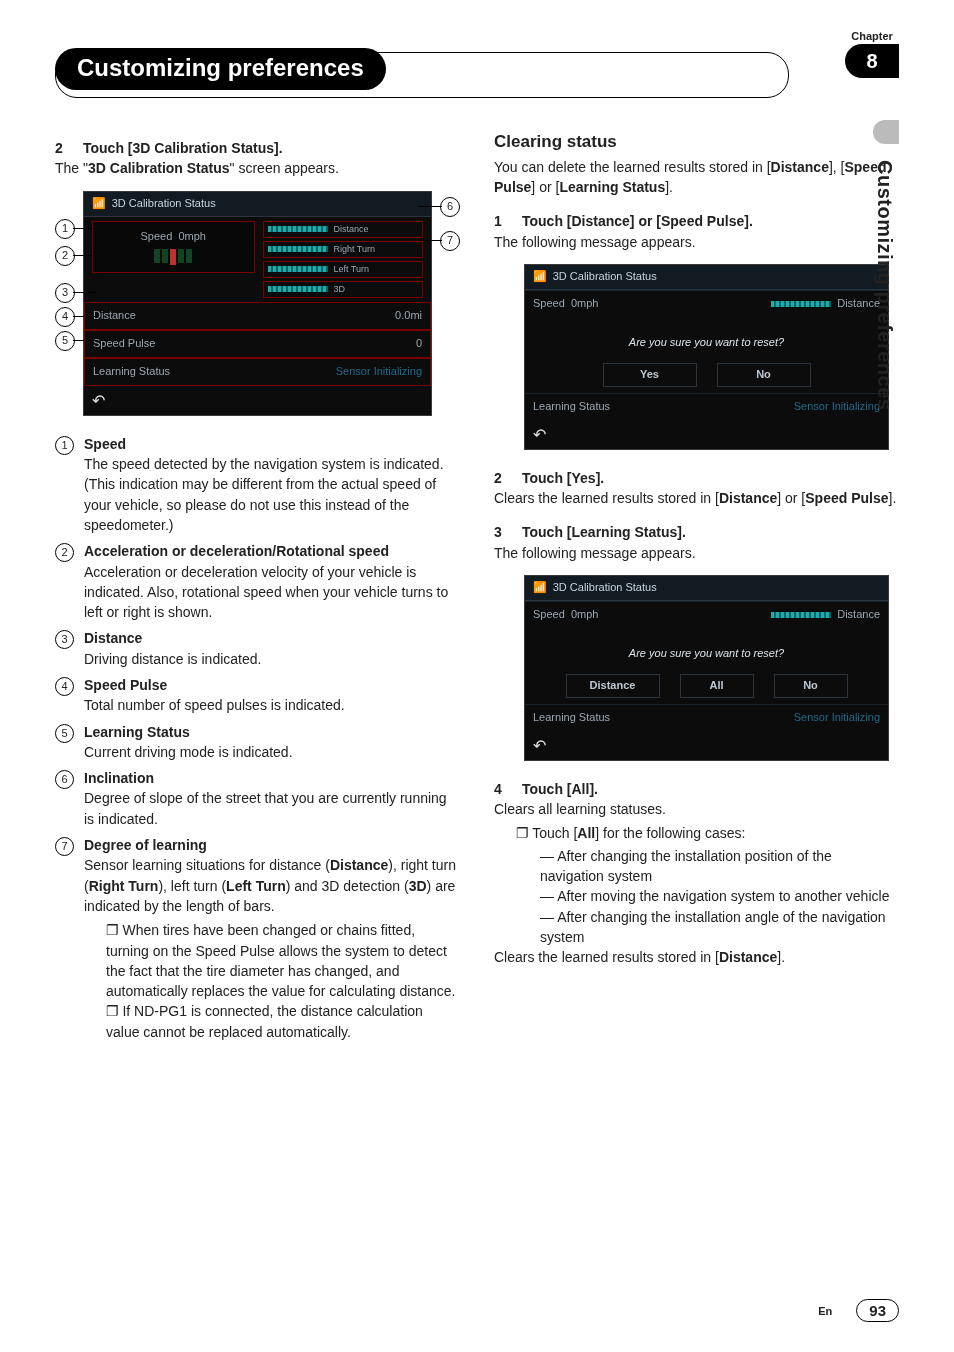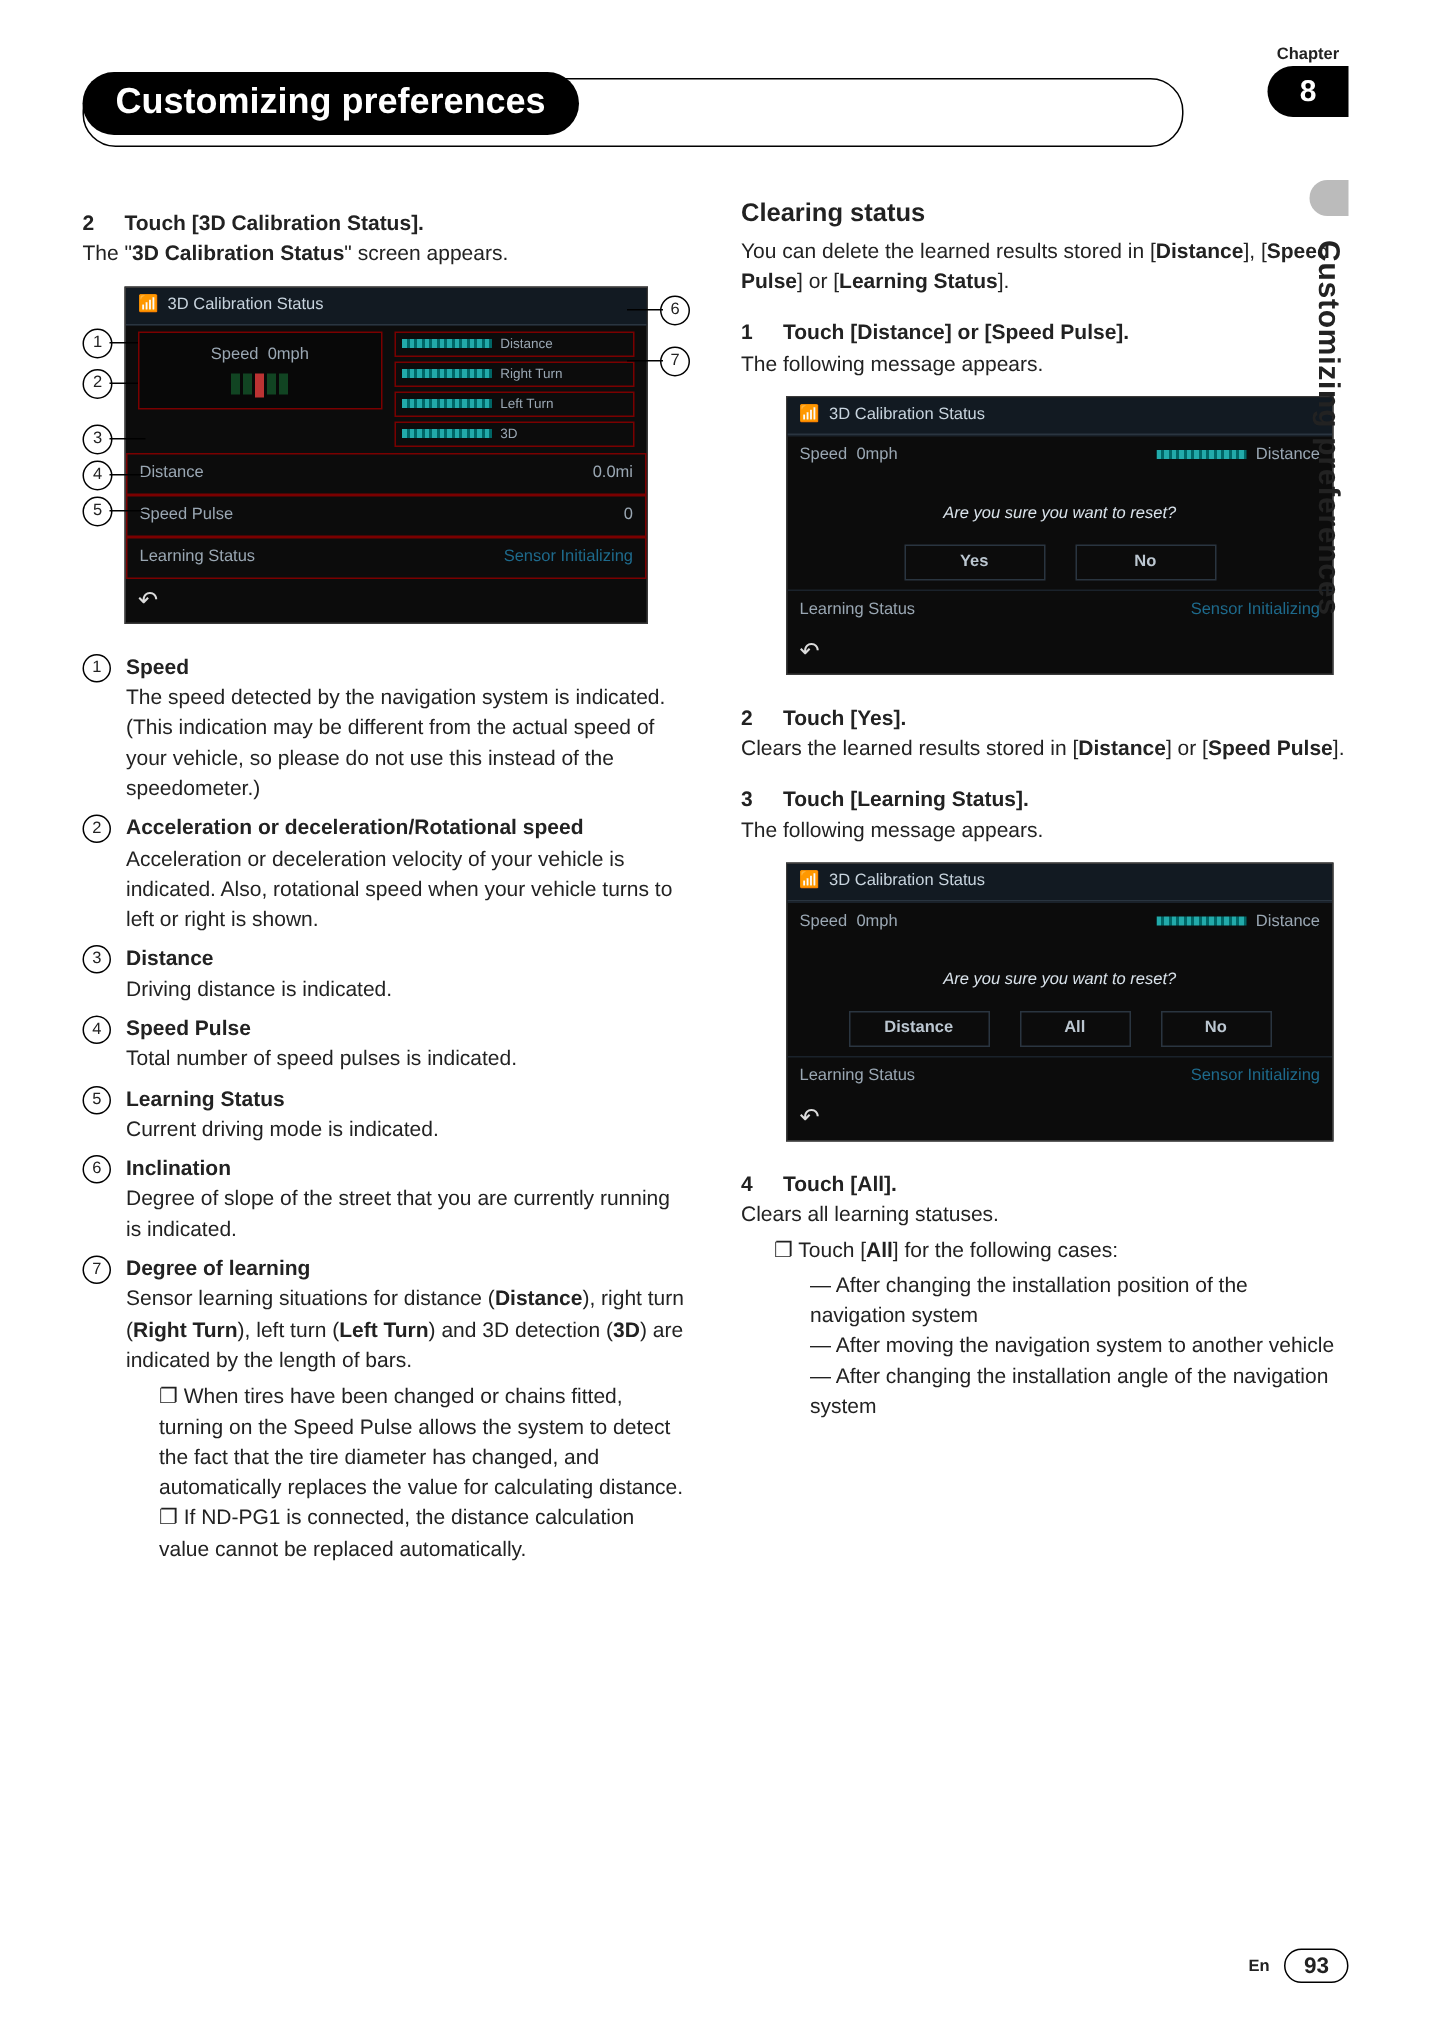--- a/index.html
+++ b/index.html
@@ -258,21 +258,21 @@
     padding: 0;
     list-style: none;
   }
   .sq-list > li::before { content: "■  "; font-size: 10px; }
   .foot {
     position: absolute;
     right: 55px;
     bottom: 30px;
     display: flex;
     align-items: center;
-    gap: 10px;
+    gap: 24px;
     font-weight: bold;
   }
   .foot .en { font-size: 11px; }
   .foot .pg {
     border: 1.5px solid #000;
     border-radius: 14px;
     padding: 2px 12px;
     font-size: 15px;
   }
   b { font-weight: bold; }
@@ -523,20 +523,23 @@
       <ul class="note-list">
         <li>
           <span>Touch [</span><b>All</b><span>] for the following cases:</span>
           <ul class="dash-list">
             <li>After changing the installation position of the navigation system</li>
             <li>After moving the navigation system to another vehicle</li>
             <li>After changing the installation angle of the navigation system</li>
           </ul>
         </li>
       </ul>
+      <div>
+        <span>Clears the learned results stored in [</span><b>Distance</b><span>].</span>
+      </div>
 
     </div>
   </div>
 
   <div class="foot">
     <span class="en">En</span>
     <span class="pg">93</span>
   </div>
 </div>
 

